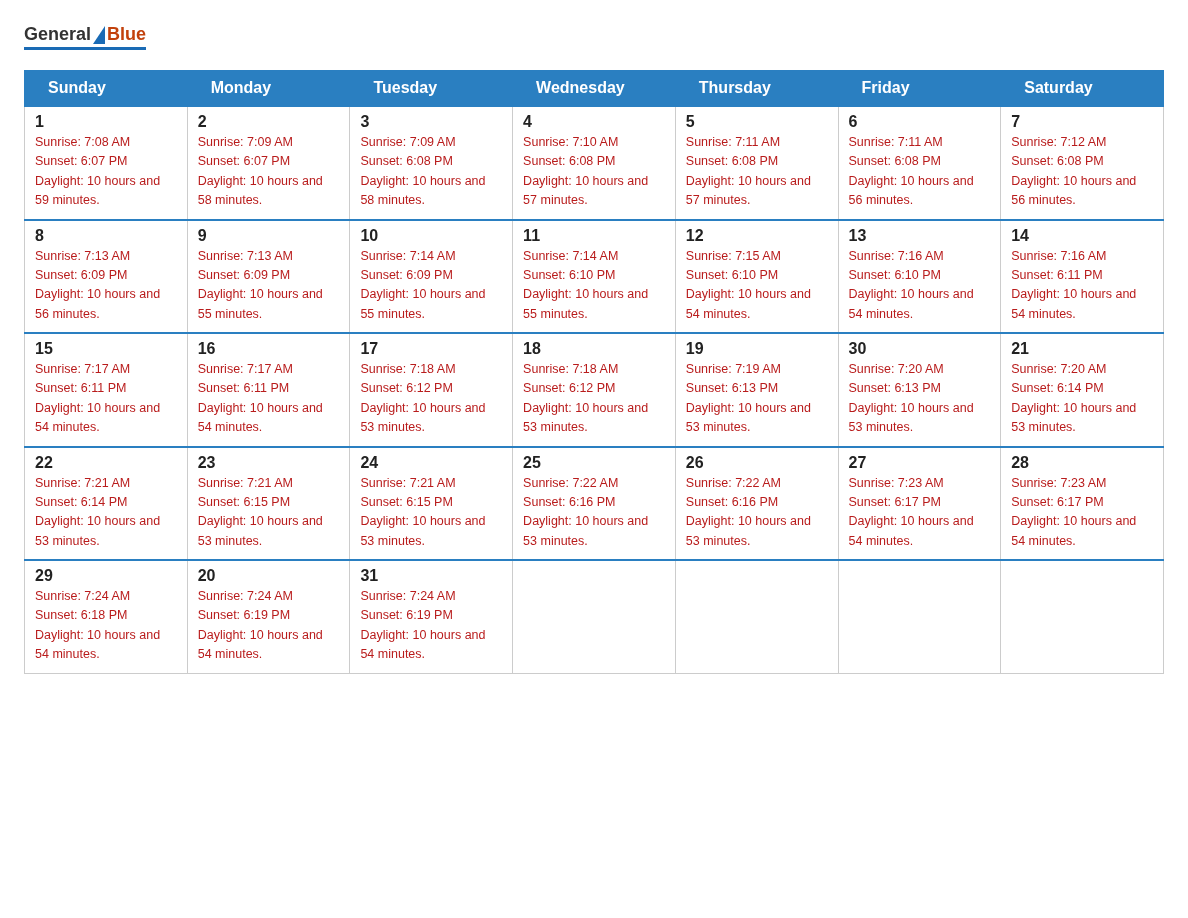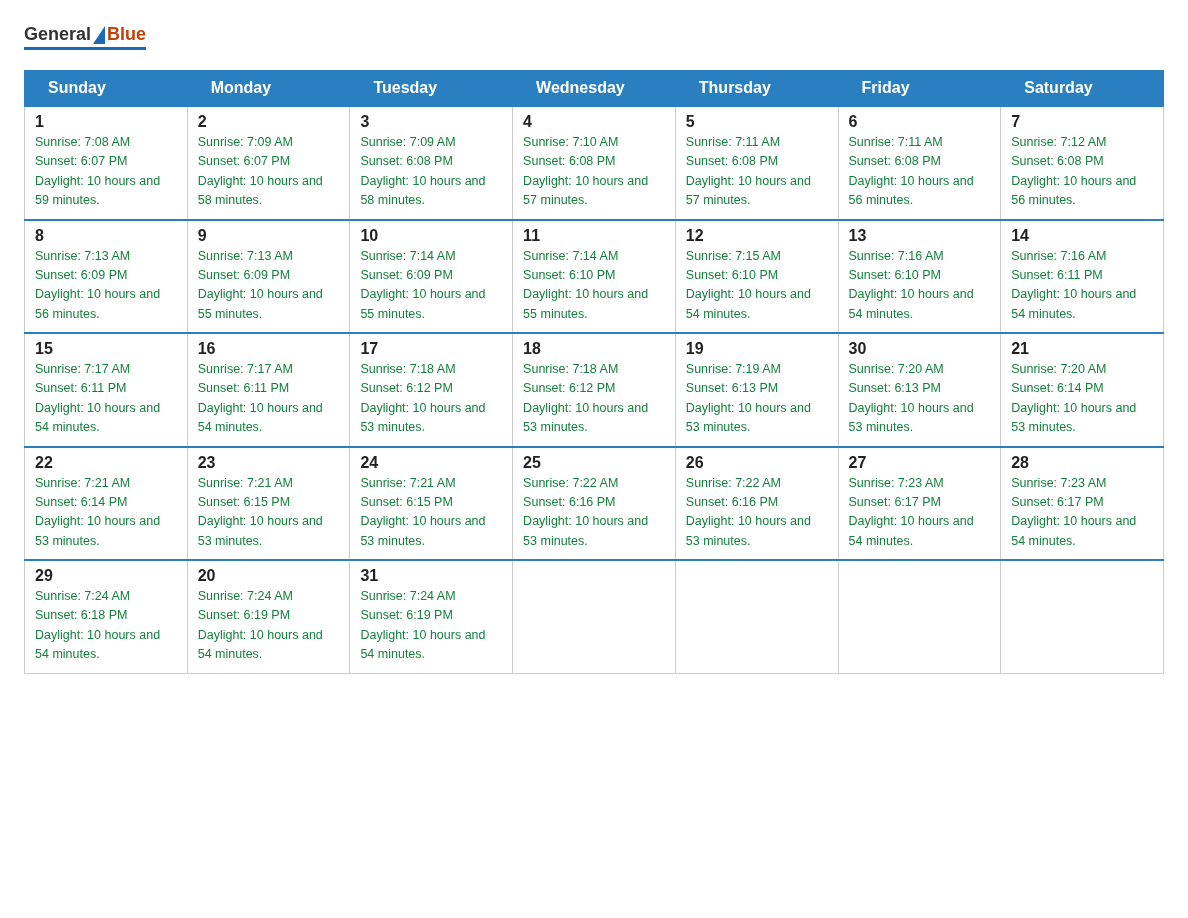--- a/index.html
+++ b/index.html
@@ -84,21 +84,21 @@
     .day-num {
       font-size: 16px;
       font-weight: bold;
       color: #222;
       display: block;
       margin-bottom: 2px;
     }
     .day-info {
       font-size: 12.5px;
       line-height: 1.55;
-      color: #15803d;
+      color: #b91c1c;
     }
     .calendar tr td {
       border-top: 2px solid #2a7fc1;
     }
     .calendar tbody tr:not(:first-child) td {
       border-top: 2px solid #2a7fc1;
     }
     .empty-cell {
       background: #fff;
     }

